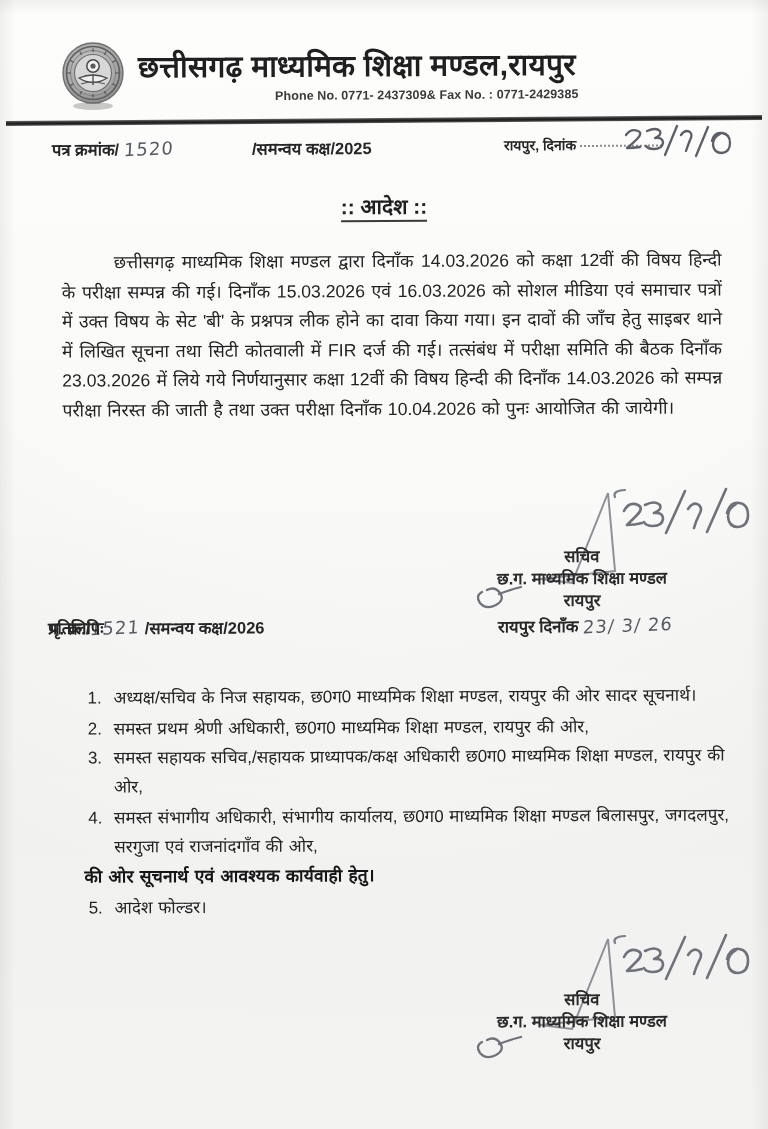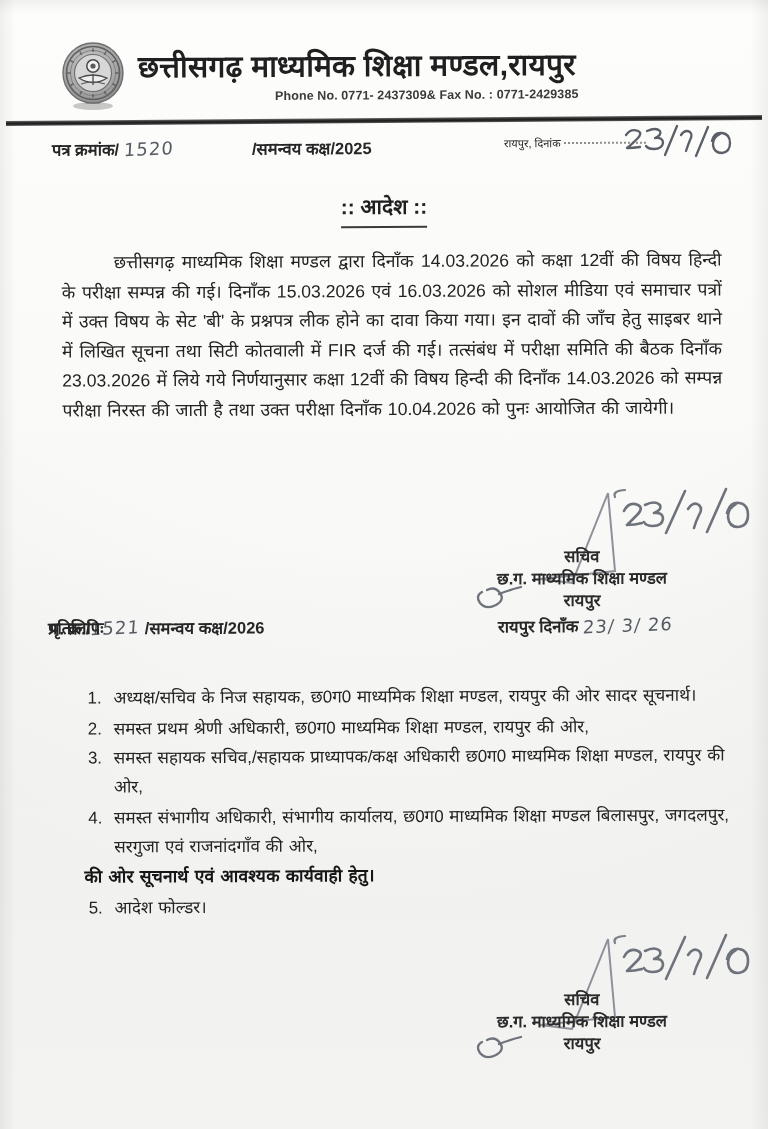--- a/index.html
+++ b/index.html
@@ -113,22 +113,22 @@
     position: absolute;
     left: 252px; top: 4px;
     font-size: 16.5px;
     font-weight: 700;
     color: #262626;
     white-space: nowrap;
   }
   .ref-right {
     position: absolute;
     left: 504px; top: 4px;
-    font-size: 11px;
-    font-weight: 400;
+    font-size: 14px;
+    font-weight: 700;
     color: #262626;
     white-space: nowrap;
   }
   .hw {
     font-family: "DejaVu Sans", sans-serif;
     font-weight: 400;
     color: #4b4f58;
     letter-spacing: 1px;
   }
   .hw-num {
@@ -150,21 +150,21 @@
     left: 0; right: 0;
     top: 192px;
     text-align: center;
     transform: rotate(-0.25deg);
   }
   .order-title span {
     font-size: 21px;
     font-weight: 700;
     color: #1f1f1f;
     border-bottom: 2px solid #3a3a3a;
-    padding-bottom: 8px;
+    padding-bottom: 2px;
   }
 
   
   .body-block {
     position: absolute;
     left: 62px;
     width: 660px;
     top: 247px;
     transform: rotate(-0.28deg);
   }

